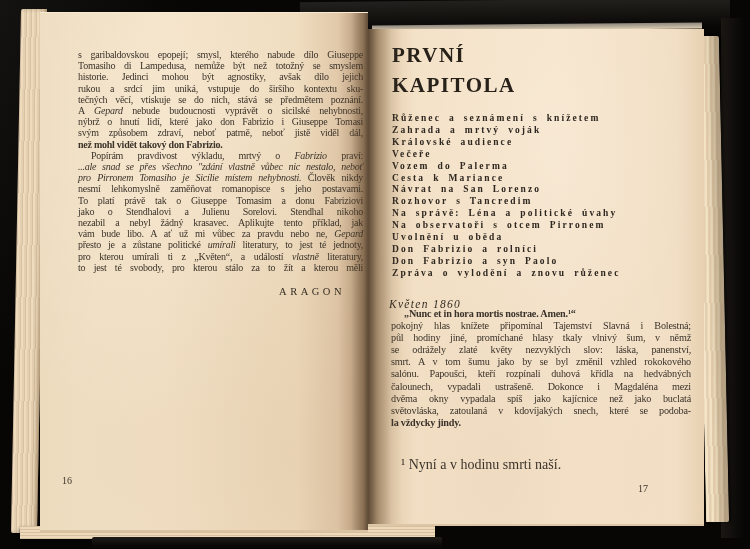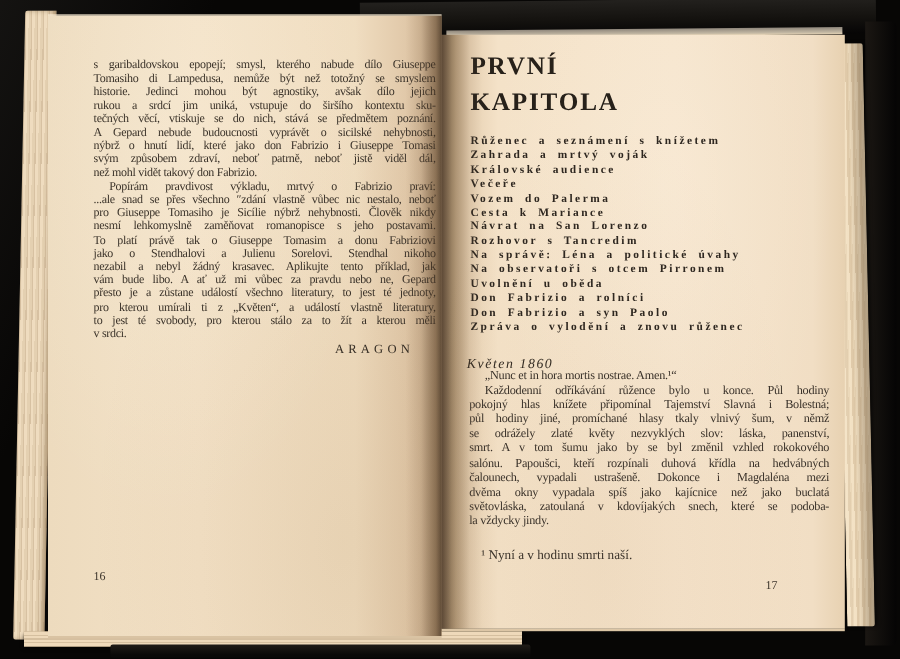--- a/index.html
+++ b/index.html
@@ -52,38 +52,38 @@
       radial-gradient(ellipse at 40% 90%, rgba(160,120,70,.08), rgba(0,0,0,0) 60%),
       linear-gradient(90deg,#8a6f55 0%,#c2a783 2.5%,#e7d1b3 7%,#f4e2c8 14%,#f6e4cc 58%,#f1dec4 92%,#e7d1b1 100%);}
   .gutter-l{position:absolute;right:0;top:0;bottom:0;width:30px;
     background:linear-gradient(90deg,rgba(120,90,60,0) 0%,rgba(120,90,60,.18) 40%,rgba(70,50,30,.42) 84%,rgba(38,27,17,.58) 100%);}
   .gutter-r{position:absolute;left:0;top:0;bottom:0;width:34px;
     background:linear-gradient(90deg,rgba(38,27,17,.45) 0%,rgba(90,65,40,.25) 35%,rgba(120,90,60,.10) 70%,rgba(0,0,0,0) 100%);}
   
   .ltext{position:absolute;left:38px;top:36px;width:285px;
     font-size:10px;line-height:11.2px;letter-spacing:-.25px;}
   .bline{text-align:justify;text-align-last:justify;}
-  .bline.end{text-align-last:left;}
+  .bline.end{text-align-last:left;font-weight:bold;}
   .bline.ind{text-indent:13px;}
-  .it{}
+  .it{font-style:italic;}
   .sig{position:absolute;left:38px;top:273px;width:285px;text-align:right;
     padding-right:18px;box-sizing:border-box;font-size:10.5px;letter-spacing:3.5px;color:#352d24;}
   .pnum{position:absolute;font-size:10px;color:#3c342b;}
-  .pnum.p16{left:38px;top:462px;}
+  .pnum.p16{left:22px;top:462px;}
   .pnum.p17{left:270px;top:454px;}
   
   .rtitle{position:absolute;left:24px;top:11px;font-size:21px;line-height:30px;
     font-weight:bold;letter-spacing:1.5px;color:#27211a;}
   .toc{position:absolute;left:24px;top:84px;font-size:9.5px;line-height:11.9px;
     font-weight:bold;letter-spacing:2.1px;word-spacing:3.5px;color:#2e2720;}
   .date{position:absolute;left:21px;top:269px;font-style:italic;font-size:11.5px;
     letter-spacing:1.3px;color:#332b22;}
   .rtext{position:absolute;left:23px;top:279px;width:300px;
     font-size:10.2px;line-height:12.1px;letter-spacing:-.2px;color:#3a322a;}
-  .footnote{position:absolute;left:23px;top:428px;font-size:11px;
+  .footnote{position:absolute;left:23px;top:428px;font-size:14px;
     text-indent:10px;color:#3c342b;}
 </style>
 </head>
 <body>
 
 <div class="stage">
   <div class="cover-top"></div>
   <div class="cover-right"></div>
   <div class="left-stack"></div>
   <div class="bottom-stack"></div>
@@ -97,30 +97,29 @@
         <div class="bline"><span>Tomasiho di Lampedusa, nemůže být než totožný se smyslem</span></div>
         <div class="bline"><span>historie. Jedinci mohou být agnostiky, avšak dílo jejich</span></div>
         <div class="bline"><span>rukou a srdcí jim uniká, vstupuje do širšího kontextu sku-</span></div>
         <div class="bline"><span>tečných věcí, vtiskuje se do nich, stává se předmětem poznání.</span></div>
         <div class="bline"><span>A </span><span class="it">Gepard</span><span> nebude budoucnosti vyprávět o sicilské nehybnosti,</span></div>
         <div class="bline"><span>nýbrž o hnutí lidí, které jako don Fabrizio i Giuseppe Tomasi</span></div>
         <div class="bline"><span>svým způsobem zdraví, neboť patrně, neboť jistě viděl dál,</span></div>
         <div class="bline end"><span>než mohl vidět takový don Fabrizio.</span></div>
         <div class="bline ind"><span>Popírám pravdivost výkladu, mrtvý o </span><span class="it">Fabrizio</span><span> praví:</span></div>
         <div class="bline"><span class="it">...ale snad se přes všechno ″zdání vlastně vůbec nic nestalo, neboť</span></div>
-        <div class="bline"><span class="it">pro Giuseppe Tomasiho je Sicílie nýbrž nehybnosti.</span><span> Člověk nikdy</span></div>
+        <div class="bline"><span class="it">pro Pirronem Tomasiho je Sicílie místem nehybnosti.</span><span> Člověk nikdy</span></div>
         <div class="bline"><span>nesmí lehkomyslně zaměňovat romanopisce s jeho postavami.</span></div>
         <div class="bline"><span>To platí právě tak o Giuseppe Tomasim a donu Fabriziovi</span></div>
         <div class="bline"><span>jako o Stendhalovi a Julienu Sorelovi. Stendhal nikoho</span></div>
         <div class="bline"><span>nezabil a nebyl žádný krasavec. Aplikujte tento příklad, jak</span></div>
         <div class="bline"><span>vám bude libo. A ať už mi vůbec za pravdu nebo ne, </span><span class="it">Gepard</span></div>
-        <div class="bline"><span>přesto je a zůstane událostí </span><span class="it">všechno</span><span> literatury, to jest té jednoty,</span></div>
+        <div class="bline"><span>přesto je a zůstane politické </span><span class="it">umírali</span><span> literatury, to jest té jednoty,</span></div>
         <div class="bline"><span>pro kterou umírali ti z „Květen“, a událostí </span><span class="it">vlastně</span><span> literatury,</span></div>
         <div class="bline"><span>to jest té svobody, pro kterou stálo za to žít a kterou měli</span></div>
-        <div class="bline end"><span>v srdci.</span></div>
       </div>
     <div class="sig">ARAGON</div>
     <div class="pnum p16">16</div>
     <div class="gutter-l"></div>
   </div>
 
   <div class="page right">
     <div class="rtitle">
       <div>PRVNÍ</div>
       <div>KAPITOLA</div>
@@ -137,21 +136,20 @@
         <div>Na správě: Léna a politické úvahy</div>
         <div>Na observatoři s otcem Pirronem</div>
         <div>Uvolnění u oběda</div>
         <div>Don Fabrizio a rolníci</div>
         <div>Don Fabrizio a syn Paolo</div>
         <div>Zpráva o vylodění a znovu růženec</div>
       </div>
     <div class="date">Květen 1860</div>
     <div class="rtext" id="right-body">
         <div class="bline ind end">„Nunc et in hora mortis nostrae. Amen.¹“</div>
-        <div class="bline ind">Každodenní odříkávání růžence bylo u konce. Půl hodiny</div>
         <div class="bline">pokojný hlas knížete připomínal Tajemství Slavná i Bolestná;</div>
         <div class="bline">půl hodiny jiné, promíchané hlasy tkaly vlnivý šum, v němž</div>
         <div class="bline">se odrážely zlaté květy nezvyklých slov: láska, panenství,</div>
         <div class="bline">smrt. A v tom šumu jako by se byl změnil vzhled rokokového</div>
         <div class="bline">salónu. Papoušci, kteří rozpínali duhová křídla na hedvábných</div>
         <div class="bline">čalounech, vypadali ustrašeně. Dokonce i Magdaléna mezi</div>
         <div class="bline">dvěma okny vypadala spíš jako kajícnice než jako buclatá</div>
         <div class="bline">světovláska, zatoulaná v kdovíjakých snech, které se podoba-</div>
         <div class="bline end">la vždycky jindy.</div>
       </div>

